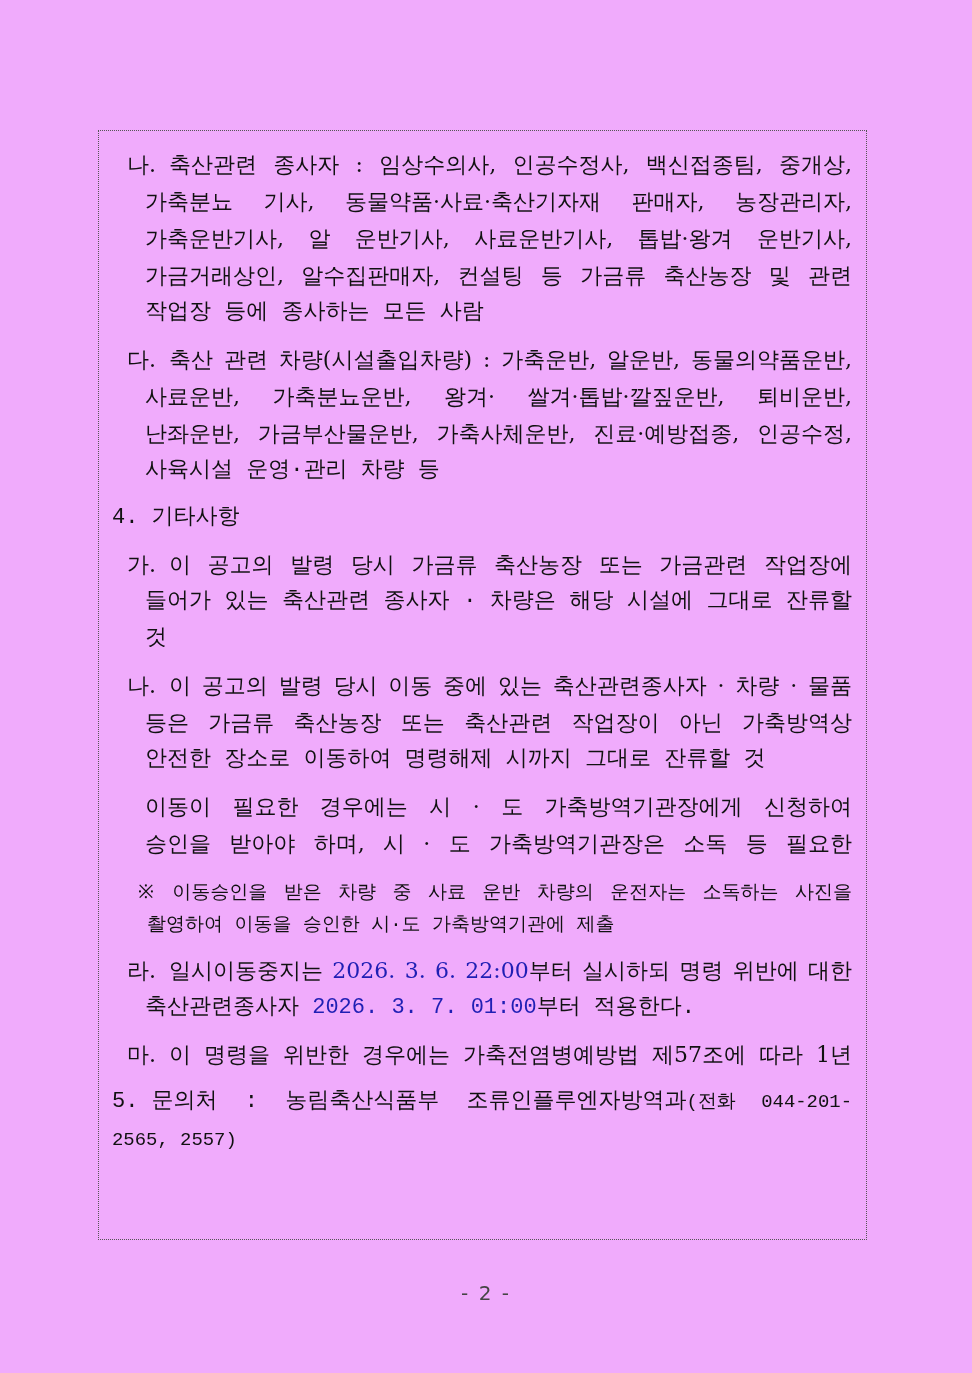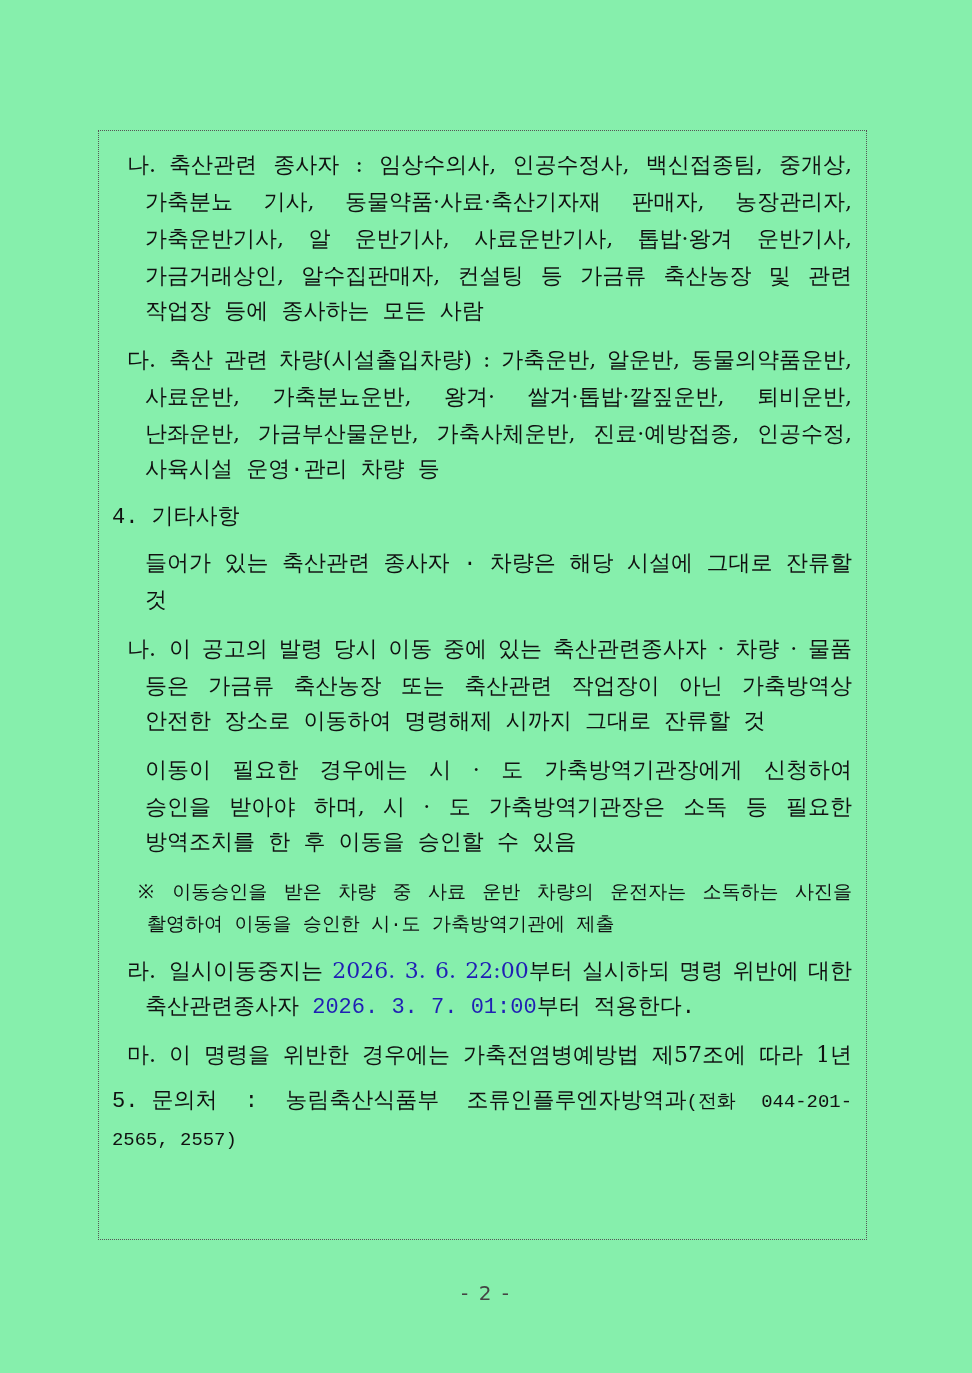--- a/index.html
+++ b/index.html
@@ -1,21 +1,21 @@
 <!DOCTYPE html>
 <html><head>
 <meta charset="utf-8">
 <style>
   html,body{margin:0;padding:0;background:#ffffff;}
   body{
     width:972px;height:1373px;position:relative;
     font-family:"DejaVu Serif","Liberation Serif",serif;
     color:#111111;
   }
-  .page{position:absolute;inset:0;background:#86efac;}
+  .page{position:absolute;inset:0;background:#f0abfc;}
   .notice-box{
     position:absolute;left:98px;top:130px;width:769px;height:1110px;
     box-sizing:border-box;border:1px dotted #555555;
     padding:15px 14px 6px 13px;overflow:hidden;
   }
   .para{font-size:22px;margin-top:10px;}
   .para:first-child{margin-top:0;}
   .para .line{line-height:37px;text-align:justify;text-align-last:justify;}
   .para .line.last{text-align-last:left;font-family:Liberation Mono, monospace;}
   .lv1{margin-left:0;}
@@ -49,31 +49,31 @@
     <div class="para lv2">
         <div class="line"><span class="label">다.</span><span>축산 관련 차량(시설출입차량) : 가축운반, 알운반, 동물의약품운반,</span></div>
         <div class="line cont"><span>사료운반, 가축분뇨운반, 왕겨· 쌀겨·톱밥·깔짚운반, 퇴비운반,</span></div>
         <div class="line cont"><span>난좌운반, 가금부산물운반, 가축사체운반, 진료·예방접종, 인공수정,</span></div>
         <div class="line cont last"><span>사육시설 운영·관리 차량 등</span></div>
       </div>
     <div class="para lv1">
         <div class="line last"><span class="label">4.</span><span>기타사항</span></div>
       </div>
     <div class="para lv2">
+        <div class="line"><span class="label">가.</span><span>이 공고의 발령 당시 가금류 축산농장 또는 가금관련 작업장에</span></div>
         <div class="line cont last"><span>들어가 있는 축산관련 종사자 · 차량은 해당 시설에 그대로 잔류할 것</span></div>
       </div>
     <div class="para lv2">
         <div class="line"><span class="label">나.</span><span>이 공고의 발령 당시 이동 중에 있는 축산관련종사자 · 차량 · 물품</span></div>
         <div class="line cont"><span>등은 가금류 축산농장 또는 축산관련 작업장이 아닌 가축방역상</span></div>
         <div class="line cont last"><span>안전한 장소로 이동하여 명령해제 시까지 그대로 잔류할 것</span></div>
       </div>
     <div class="para lv2">
         <div class="line cont"><span>이동이 필요한 경우에는 시 · 도 가축방역기관장에게 신청하여</span></div>
         <div class="line cont"><span>승인을 받아야 하며, 시 · 도 가축방역기관장은 소독 등 필요한</span></div>
-        <div class="line cont last"><span>방역조치를 한 후 이동을 승인할 수 있음</span></div>
       </div>
     <div class="para note">
         <div class="line"><span class="label">※</span><span>이동승인을 받은 차량 중 사료 운반 차량의 운전자는 소독하는 사진을</span></div>
         <div class="line cont last"><span>촬영하여 이동을 승인한 시·도 가축방역기관에 제출</span></div>
       </div>
     <div class="para lv2">
         <div class="line"><span class="label">라.</span><span>일시이동중지는 </span><span style="color: rgb(31, 31, 180);">2026. 3. 6. 22:00</span><span>부터 실시하되 명령 위반에 대한</span></div>
         <div class="line cont last"><span>축산관련종사자 </span><span style="color: rgb(31, 31, 180);">2026. 3. 7. 01:00</span><span>부터 적용한다.</span></div>
       </div>
     <div class="para lv2">

